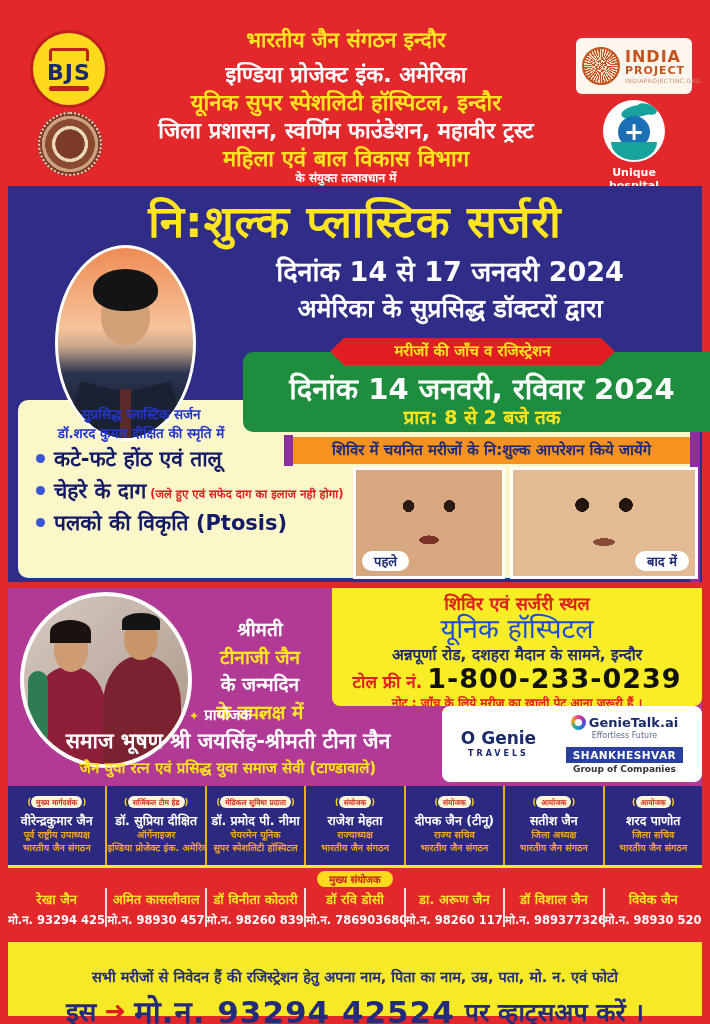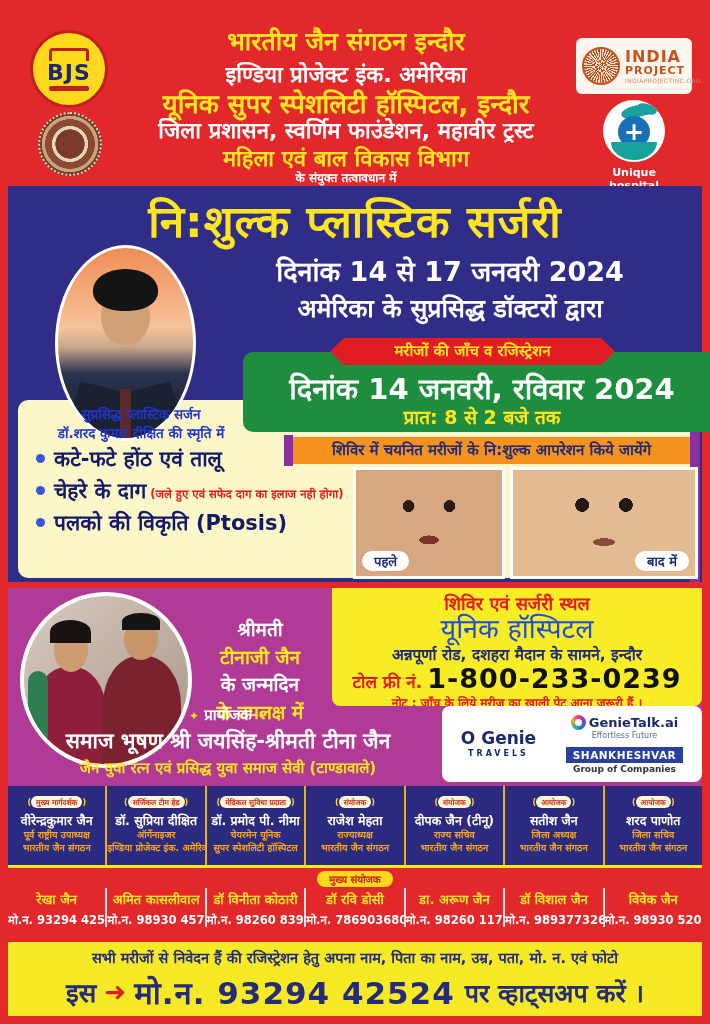--- a/index.html
+++ b/index.html
@@ -147,43 +147,43 @@
   #chief-tag{display:inline-block;background:#ffd91c;color:#c01f1f;font-size:10px;font-weight:bold;
     padding:1px 12px;border-radius:9px;margin-top:2px;}
   .contact-grid{display:flex;margin-top:1px;}
   .contact{flex:1 1 0;border-right:2px solid rgba(255,255,255,.85);padding-top:2px;overflow:hidden;}
   .contact:last-child{border-right:none;}
   .ct-name{color:#ffe51f;font-size:13px;font-weight:bold;white-space:nowrap;}
   .ct-phone{color:#ffffff;font-size:11.5px;font-weight:bold;white-space:nowrap;margin-top:4px;}
 
   
   #footer{top:942px;left:8px;right:8px;bottom:8px;background:#f6e926;text-align:center;}
-  #footer-line1{font-size:14.5px;color:#232b7a;font-weight:bold;white-space:nowrap;margin-top:5px;}
+  #footer-line1{font-size:14.5px;color:#232b7a;font-weight:bold;white-space:nowrap;margin-top:24px;}
   #footer-line2{display:flex;align-items:center;justify-content:center;margin-top:4px;color:#232b7a;font-weight:bold;}
   #footer-line2 .f-pre{font-size:26px;}
   #footer-line2 .f-arrow{color:#e11d23;font-size:26px;margin:0 8px;}
   #footer-line2 .f-num{font-size:31px;margin-right:10px;letter-spacing:1px;}
   #footer-line2 .f-suf{font-size:25px;}
 </style>
 </head>
 <body>
 
 <div id="poster">
 
   <div id="header" class="abs">
     <div id="bjs-logo" class="abs">
       <div class="bjs-roof"></div>
       <div class="bjs-txt">BJS</div>
       <div class="bjs-bar"></div>
     </div>
     <div id="mp-seal" class="abs"></div>
 
-    <div class="abs hline yel" style="top:20px;font-size:25px;">भारतीय जैन संगठन इन्दौर</div>
+    <div class="abs hline yel" style="top:20px;font-size:21px;">भारतीय जैन संगठन इन्दौर</div>
     <div class="abs hline wht" style="top:54px;font-size:22px;">इण्डिया प्रोजेक्ट इंक. अमेरिका</div>
-    <div class="abs hline yel" style="top:82px;font-size:26px;">यूनिक सुपर स्पेशलिटी हॉस्पिटल, इन्दौर</div>
+    <div class="abs hline yel" style="top:82px;font-size:22px;">यूनिक सुपर स्पेशलिटी हॉस्पिटल, इन्दौर</div>
     <div class="abs hline wht" style="top:110px;font-size:22px;">जिला प्रशासन, स्वर्णिम फाउंडेशन, महावीर ट्रस्ट</div>
     <div class="abs hline yel" style="top:138px;font-size:22px;">महिला एवं बाल विकास विभाग</div>
     <div class="abs hline wht" style="top:164px;font-size:12px;">के संयुक्त तत्वावधान में</div>
 
     <div id="india-project-logo" class="abs">
       <div class="ip-mandala"></div>
       <div class="ip-text">
         <div class="ip-l1">INDIA</div>
         <div class="ip-l2">PROJECT</div>
         <div class="ip-url">INDIAPROJECTINC.ORG</div>

